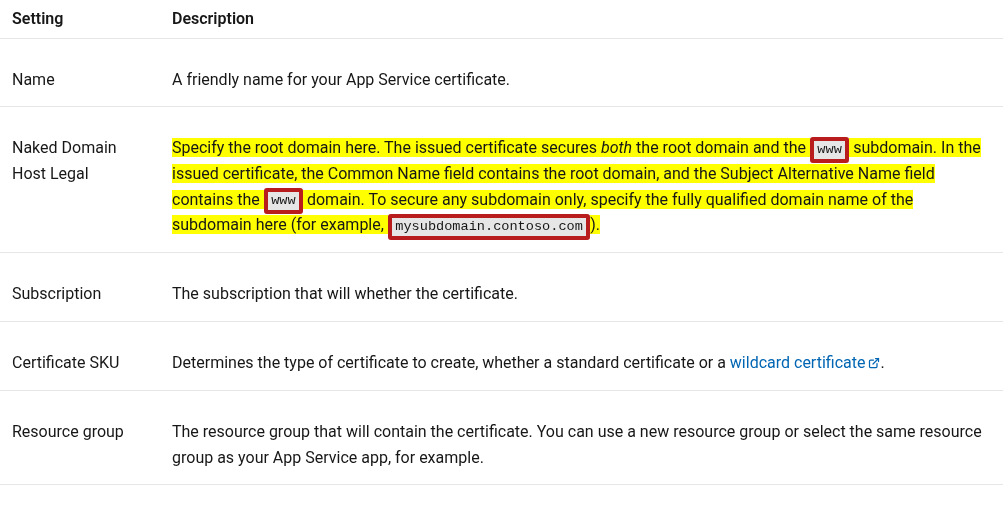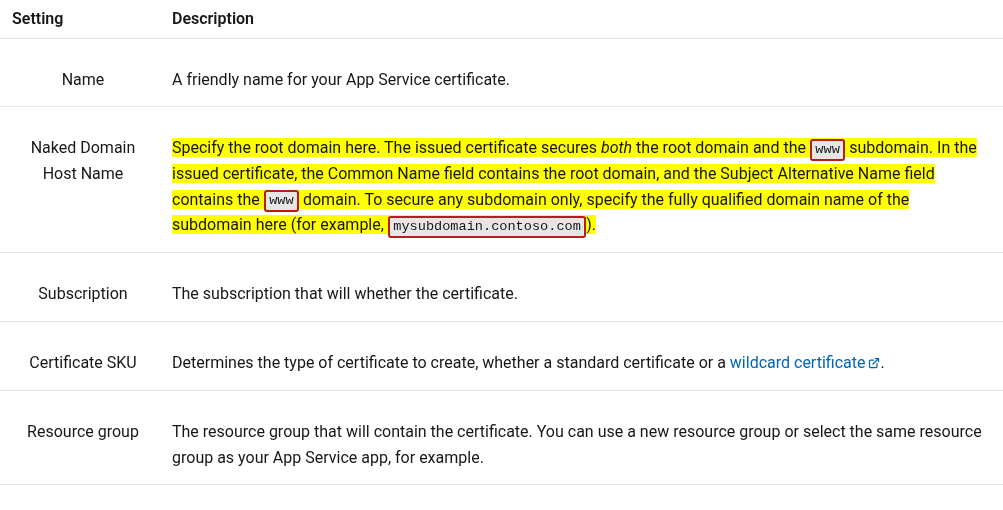--- a/index.html
+++ b/index.html
@@ -40,21 +40,21 @@
     col.desc-col {
       width: auto;
     }
     .highlight {
       background-color: #ffff00;
     }
     code {
       font-family: SFMono-Regular, Consolas, "Liberation Mono", Menlo, monospace;
       font-size: 0.85em;
       background-color: #e6e6e6;
-      border: 2px solid #b91c1c;
+      border: 4px solid #b91c1c;
       border-radius: 3px;
       padding: 0.1em 0.25em;
     }
     .highlight code {
       background-color: #e6e6e6;
     }
     em {
       font-style: italic;
     }
     a.doc-link {
@@ -71,21 +71,20 @@
       width: 12px;
       height: 12px;
       stroke: #0065b3;
       fill: none;
     }
     tr:last-child td {
       border-bottom: 1px solid #e6e6e6;
     }
     td.setting-cell {
       padding-right: 6px;
-      text-align: center;
     }
   </style>
 </head>
 <body>
 
 <table>
   <colgroup>
     <col class="setting-col">
     <col class="desc-col">
   </colgroup>
@@ -94,21 +93,21 @@
       <th>Setting</th>
       <th>Description</th>
     </tr>
   </thead>
   <tbody>
     <tr>
       <td class="setting-cell">Name</td>
       <td>A friendly name for your App Service certificate.</td>
     </tr>
     <tr>
-      <td class="setting-cell">Naked Domain Host Name</td>
+      <td class="setting-cell">Naked Domain Host Legal</td>
       <td><span class="highlight"><span>Specify the root domain here. The issued certificate secures </span><em>both</em><span> the root domain and the </span><code>www</code><span> subdomain. In the issued certificate, the Common Name field contains the root domain, and the Subject Alternative Name field contains the </span><code>www</code><span> domain. To secure any subdomain only, specify the fully qualified domain name of the subdomain here (for example, </span><code>mysubdomain.contoso.com</code><span>).</span></span></td>
     </tr>
     <tr>
       <td class="setting-cell">Subscription</td>
       <td>The subscription that will whether the certificate.</td>
     </tr>
     <tr>
       <td class="setting-cell">Certificate SKU</td>
       <td><span>Determines the type of certificate to create, whether a standard certificate or a </span><a class="doc-link"><span>wildcard certificate</span><span class="ext-icon"><svg viewBox="0 0 24 24" stroke-width="2.5" stroke-linecap="round" stroke-linejoin="round">
                 <path d="M18 13v6a2 2 0 0 1-2 2H5a2 2 0 0 1-2-2V8a2 2 0 0 1 2-2h6"></path>

